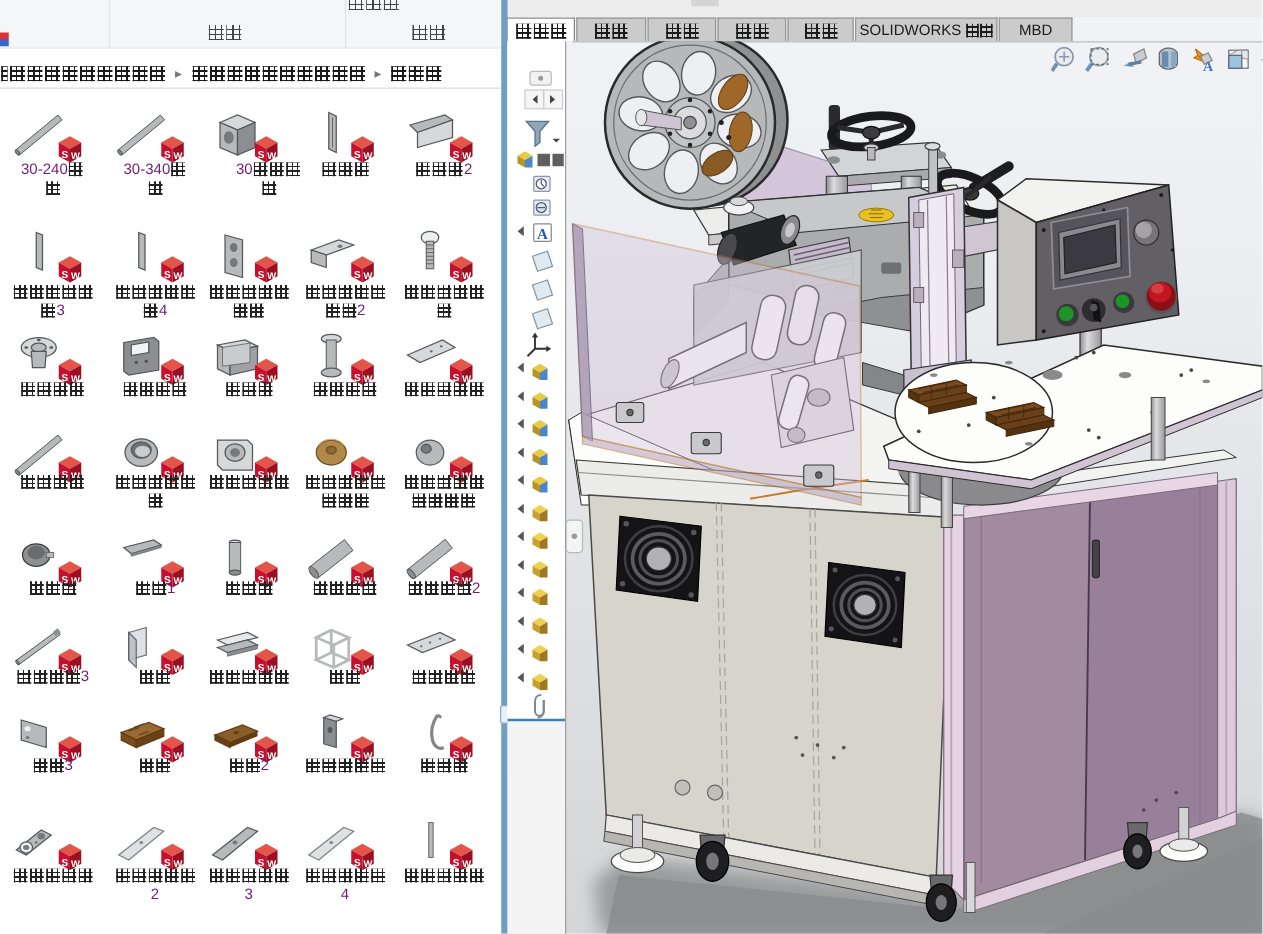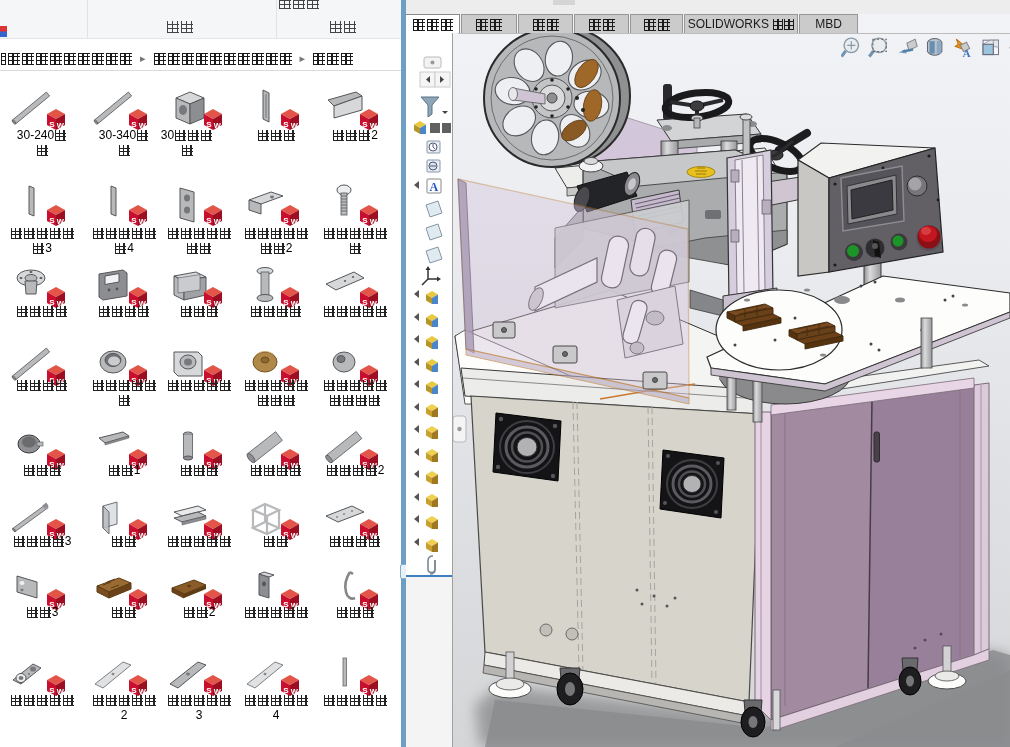--- a/index.html
+++ b/index.html
@@ -9,21 +9,21 @@
 
 .c{display:inline-block;width:11px;height:11px;margin:0 1px;vertical-align:middle;
 background-image:repeating-linear-gradient(0deg,#222 0 1.25px,transparent 1.25px 3.6px),repeating-linear-gradient(90deg,#222 0 1.25px,transparent 1.25px 4.2px);}
 .c2{display:inline-block;width:12px;height:12px;margin:0 1px;vertical-align:middle;
 background-image:repeating-linear-gradient(0deg,#1a1a1a 0 1.3px,transparent 1.3px 3.8px),repeating-linear-gradient(90deg,#1a1a1a 0 1.3px,transparent 1.3px 4.4px);}
 .cg{display:inline-block;width:12px;height:12px;margin:0 1px;vertical-align:middle;
 background-image:repeating-linear-gradient(0deg,#444 0 1px,transparent 1px 4px),repeating-linear-gradient(90deg,#444 0 1px,transparent 1px 5px);}
 
 .item{position:absolute;width:78px;text-align:center;}
 .ic{height:48px;position:relative;}
-.lbl{font-size:12px;line-height:14.5px;color:#000000;}
+.lbl{font-size:12px;line-height:14.5px;color:#701a75;}
 
 .tab{position:absolute;top:14px;height:19px;line-height:19px;text-align:center;font-size:12px;color:#1a1a1a;background:#cbcbcb;border:1px solid #979797;border-bottom:none;box-sizing:border-box;white-space:nowrap;overflow:hidden;}
 .tab.active{background:#fff;border-color:#8a8a8a;}
 </style>
 </head>
 <body>
 <div id="root">
 
   <div class="abs" style="left:0;top:0;width:405px;height:747px;background:#fff;"></div>
   <div class="abs" style="left:0;top:0;width:405px;height:38px;background:#f5f6f7;border-bottom:1px solid #e3e5e8;"></div>
@@ -82,21 +82,21 @@
             <ellipse cx="19" cy="26" rx="4" ry="5" fill="#77797c"></ellipse>
             <g transform="translate(38,24)">
               <polygon points="2,6 11,1 20,6 11,11" fill="#e25548"></polygon>
               <polygon points="2,6 11,11 11,22 2,17" fill="#c8102e"></polygon>
               <polygon points="11,11 20,6 20,17 11,22" fill="#9c0e22"></polygon>
               <text x="4.2" y="18.5" font-size="8" font-weight="bold" fill="#fff" font-family="Liberation Sans">S</text>
               <text x="11.8" y="19.5" font-size="7.5" font-weight="bold" fill="#fff" font-family="Liberation Sans">W</text>
             </g>
           </svg></div>
       </div>
-      <div class="item lbl" style="left:148px;top:128px">
+      <div class="item lbl" style="left:176px;top:128px">
         <div>30<span class="c"></span><span class="c"></span><span class="c"></span></div>
         <div><span class="c"></span></div>
       </div>
       <div class="item" style="left:237px;top:84px">
         <div class="ic" style="padding-left:0"><svg width="70" height="48" viewBox="0 0 70 48" style="overflow:visible">
             <polygon points="22,6 28,9 28,38 22,35" fill="#b7b9bb" stroke="#55575a"></polygon>
             <line x1="25" y1="10" x2="25" y2="34" stroke="#55575a" stroke-width="0.7"></line>
             <g transform="translate(38,24)">
               <polygon points="2,6 11,1 20,6 11,11" fill="#e25548"></polygon>
               <polygon points="2,6 11,11 11,22 2,17" fill="#c8102e"></polygon>

